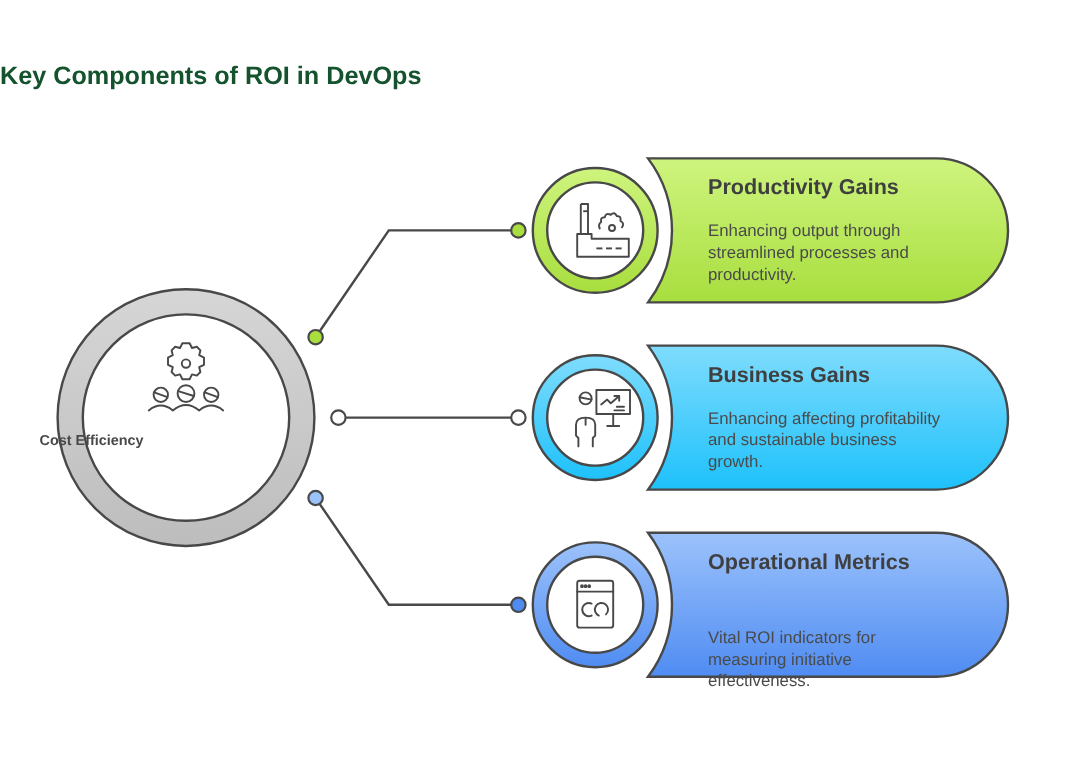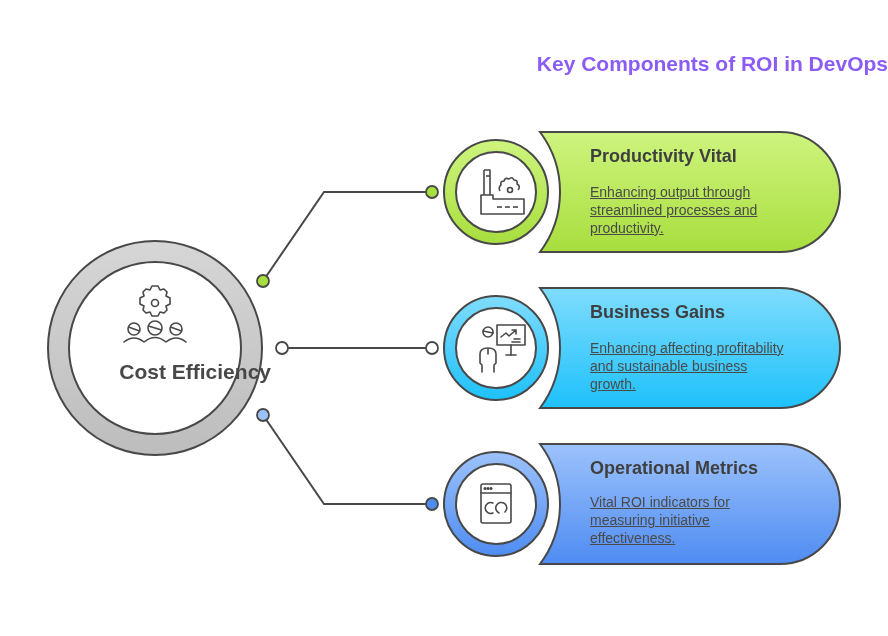--- a/index.html
+++ b/index.html
@@ -1,21 +1,21 @@
 <!DOCTYPE html>
 <html><head>
 <meta charset="utf-8">
 <style>
   html,body{margin:0;padding:0;background:#ffffff;}
   body{width:888px;height:636px;position:relative;overflow:hidden;font-family:"Liberation Sans","DejaVu Sans",sans-serif;}
-  #title{position:absolute;left:0;top:52px;width:888px;text-align:right;font-size:21px;font-weight:bold;color:#8b5cf6;}
+  #title{position:absolute;left:0;top:52px;width:888px;text-align:left;font-size:21px;font-weight:bold;color:#14532d;}
   svg#diagram{position:absolute;left:0;top:0;}
-  .center-label{position:absolute;left:55px;top:360px;width:216px;text-align:right;font-size:21px;font-weight:bold;color:#484848;}
+  .center-label{position:absolute;left:33px;top:360px;width:216px;text-align:left;font-size:12px;font-weight:bold;color:#484848;}
   .card-title{position:absolute;left:590px;font-size:18px;font-weight:bold;color:#3f3f3f;white-space:nowrap;}
-  .card-desc{position:absolute;left:590px;width:200px;font-size:14px;line-height:18px;color:#4a4a4a;text-decoration:underline;}
+  .card-desc{position:absolute;left:590px;width:200px;font-size:14px;line-height:18px;color:#4a4a4a;}
 </style>
 </head>
 <body>
 
 <div id="title">Key Components of ROI in DevOps</div>
 
 <svg id="diagram" width="888" height="636" viewBox="0 0 888 636">
   <defs>
     <linearGradient id="g0" x1="0" y1="0" x2="0" y2="1">
         <stop offset="0" class="s0a" stop-color="#cef47e"></stop>
@@ -108,20 +108,20 @@
         <circle cx="491" cy="488.5" r="0.8" fill="#484848"></circle>
       <path d="M493,503 a5.5,5.5 0 1 0 0,10"></path>
       <path d="M499,513 a5.5,5.5 0 1 1 6,-1"></path>
     </g>
     <circle id="td2" cx="432" cy="504" r="6" stroke="#484848" stroke-width="1.8" fill="#4f8cf2"></circle>
   </g>
 </svg>
 
 <div class="center-label">Cost Efficiency</div>
 
-<div class="card-title" style="top:146px;">Productivity Vital</div>
+<div class="card-title" style="top:146px;">Productivity Gains</div>
 <div class="card-desc" style="top:183px;">Enhancing output through streamlined processes and productivity.</div>
 
 <div class="card-title" style="top:302px;">Business Gains</div>
 <div class="card-desc" style="top:339px;">Enhancing affecting profitability and sustainable business growth.</div>
 
 <div class="card-title" style="top:458px;text-align:center;">Operational Metrics</div>
-<div class="card-desc" style="top:493px;">Vital ROI indicators for measuring initiative effectiveness.</div>
+<div class="card-desc" style="top:522px;">Vital ROI indicators for measuring initiative effectiveness.</div>
 
 </body></html>

